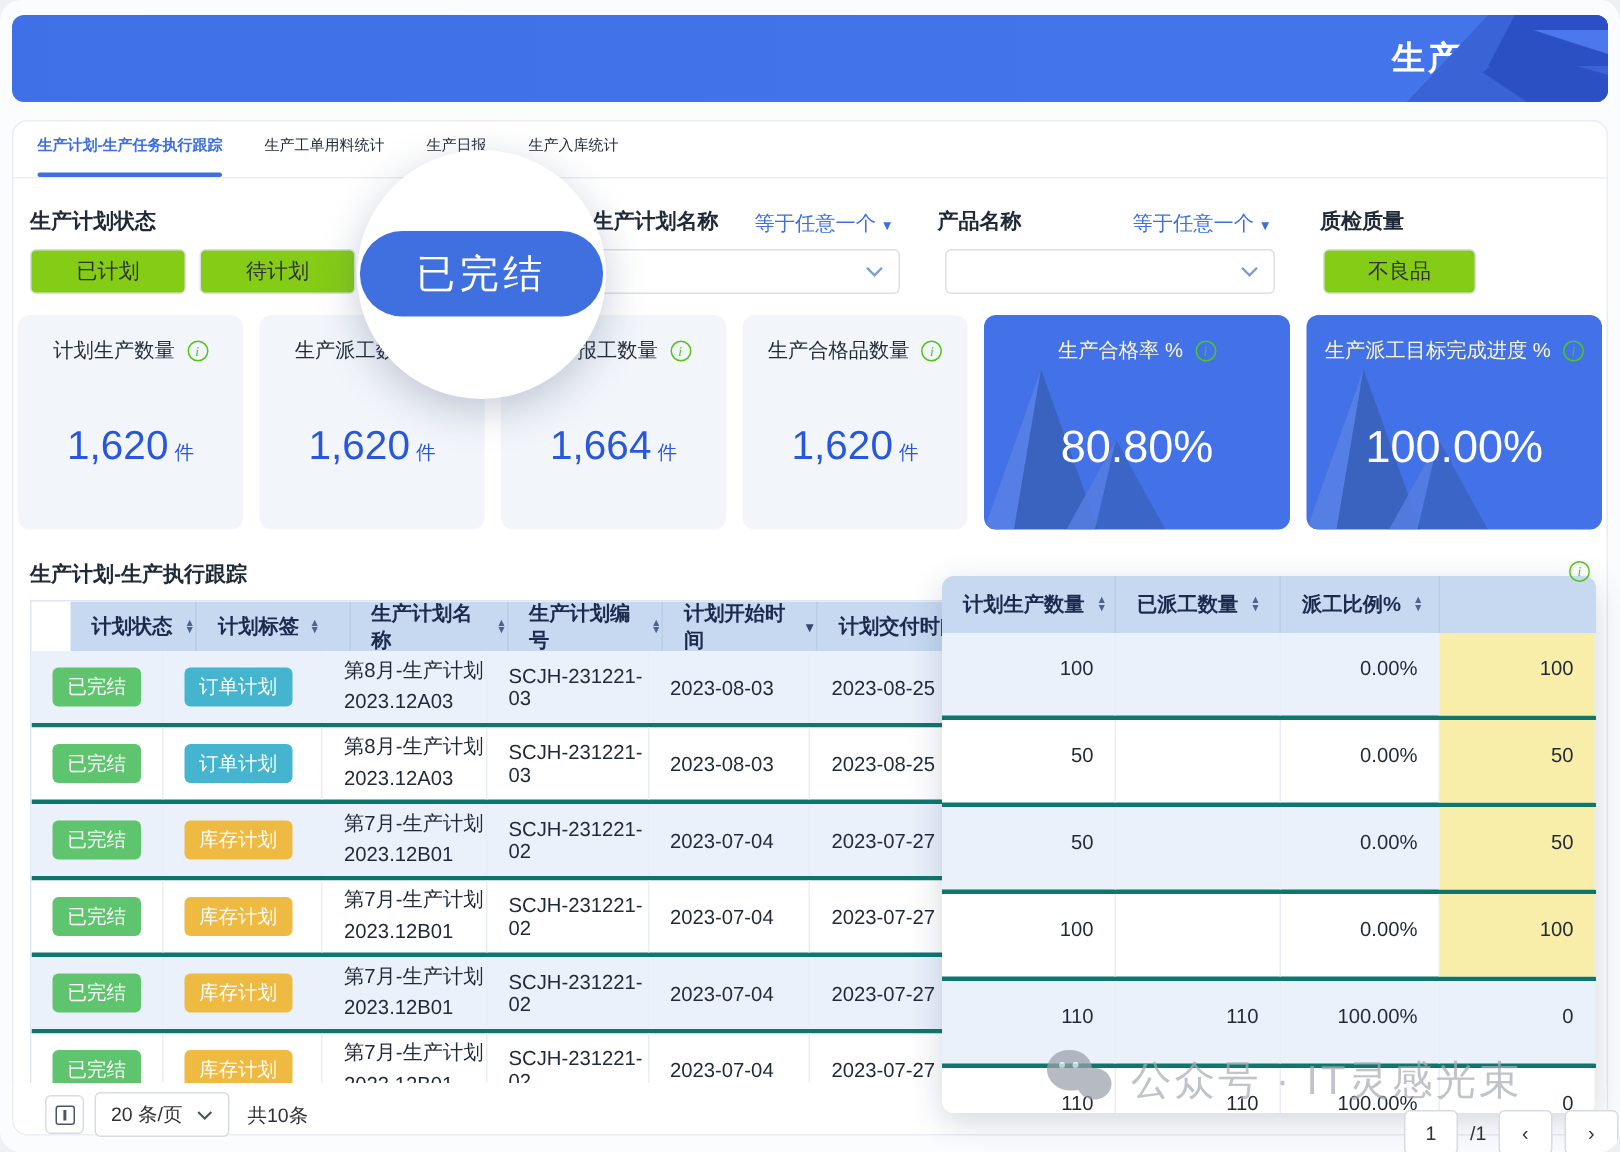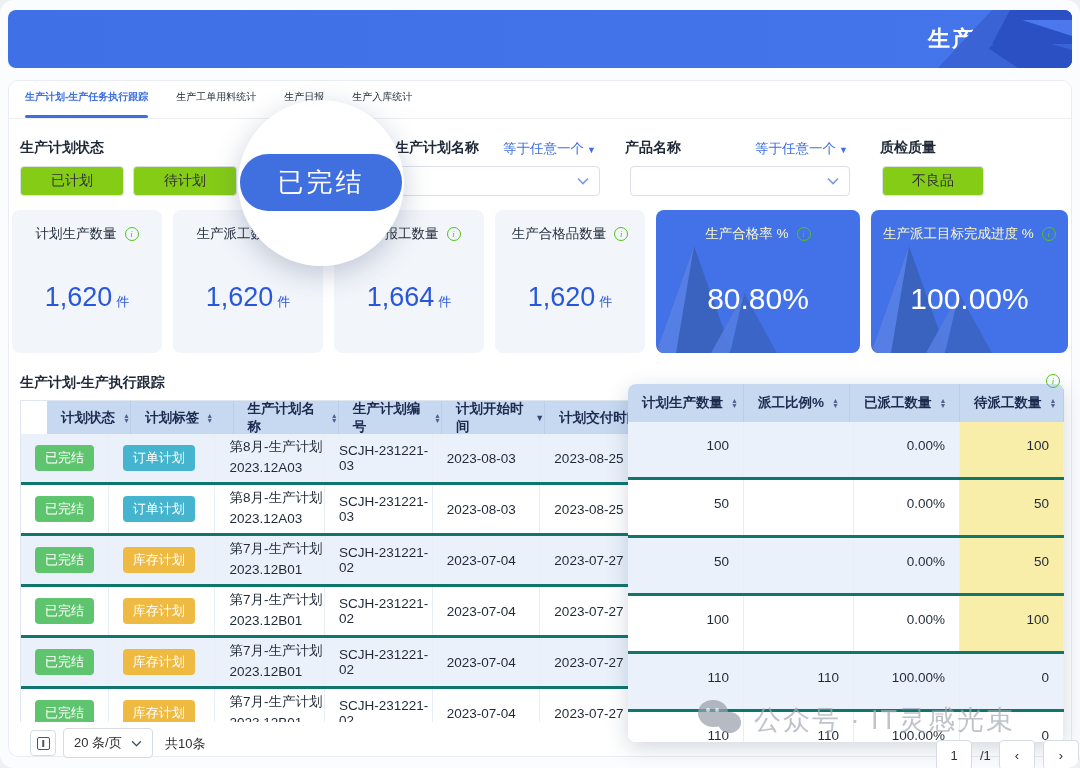--- a/index.html
+++ b/index.html
@@ -357,36 +357,29 @@
 
   <div class="detail-panel">
       <div class="grid-header">
         <div class="grid-hcell" style="width: 116px;">
           <span>计划生产数量</span>
           <span class="sort-icon">
             <span>▲</span>
             <span>▼</span>
           </span>
         </div>
+        <div class="grid-hcell" style="width: 110px;">
+          <span>已派工数量</span>
+          <span class="sort-icon">
+            <span>▲</span>
+            <span>▼</span>
+          </span>
+        </div>
         <div class="grid-hcell" style="width: 106px;">
           <span>派工比例%</span>
-          <span class="sort-icon">
-            <span>▲</span>
-            <span>▼</span>
-          </span>
-        </div>
-        <div class="grid-hcell" style="width: 110px;">
-          <span>已派工数量</span>
-          <span class="sort-icon">
-            <span>▲</span>
-            <span>▼</span>
-          </span>
-        </div>
-        <div class="grid-hcell" style="width: 104px;">
-          <span>待派工数量</span>
           <span class="sort-icon">
             <span>▲</span>
             <span>▼</span>
           </span>
         </div>
       </div>
       <div class="grid-row stripe">
         <div class="grid-cell" style="width: 116px;">100</div>
         <div class="grid-cell" style="width: 110px;"></div>
         <div class="grid-cell" style="width: 106px;">0.00%</div>

